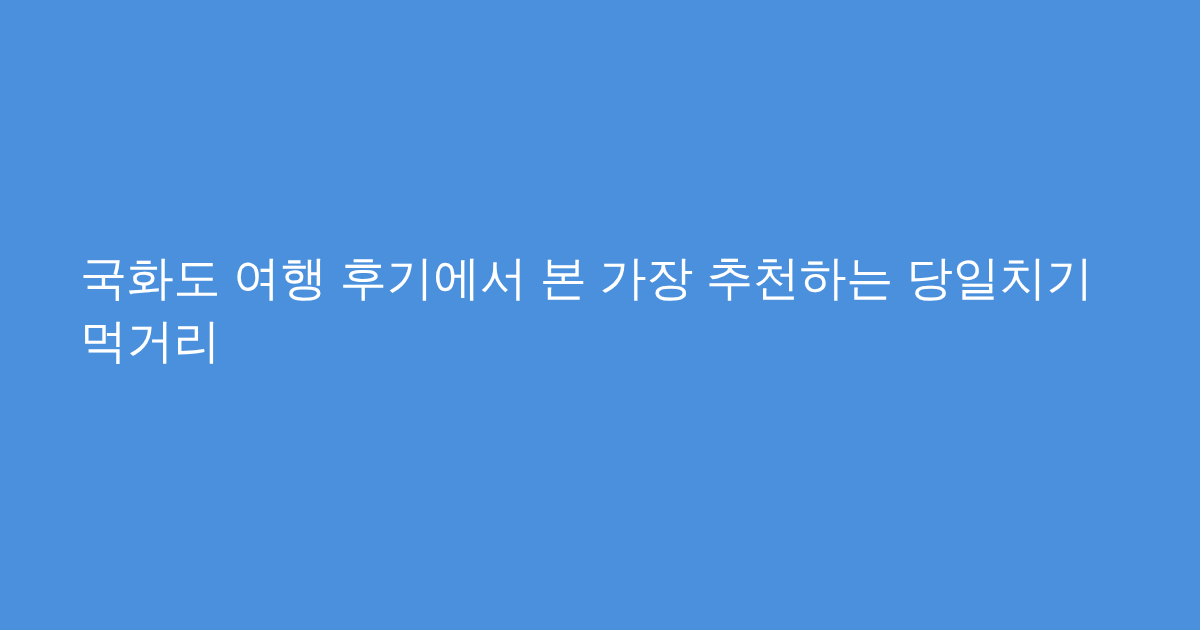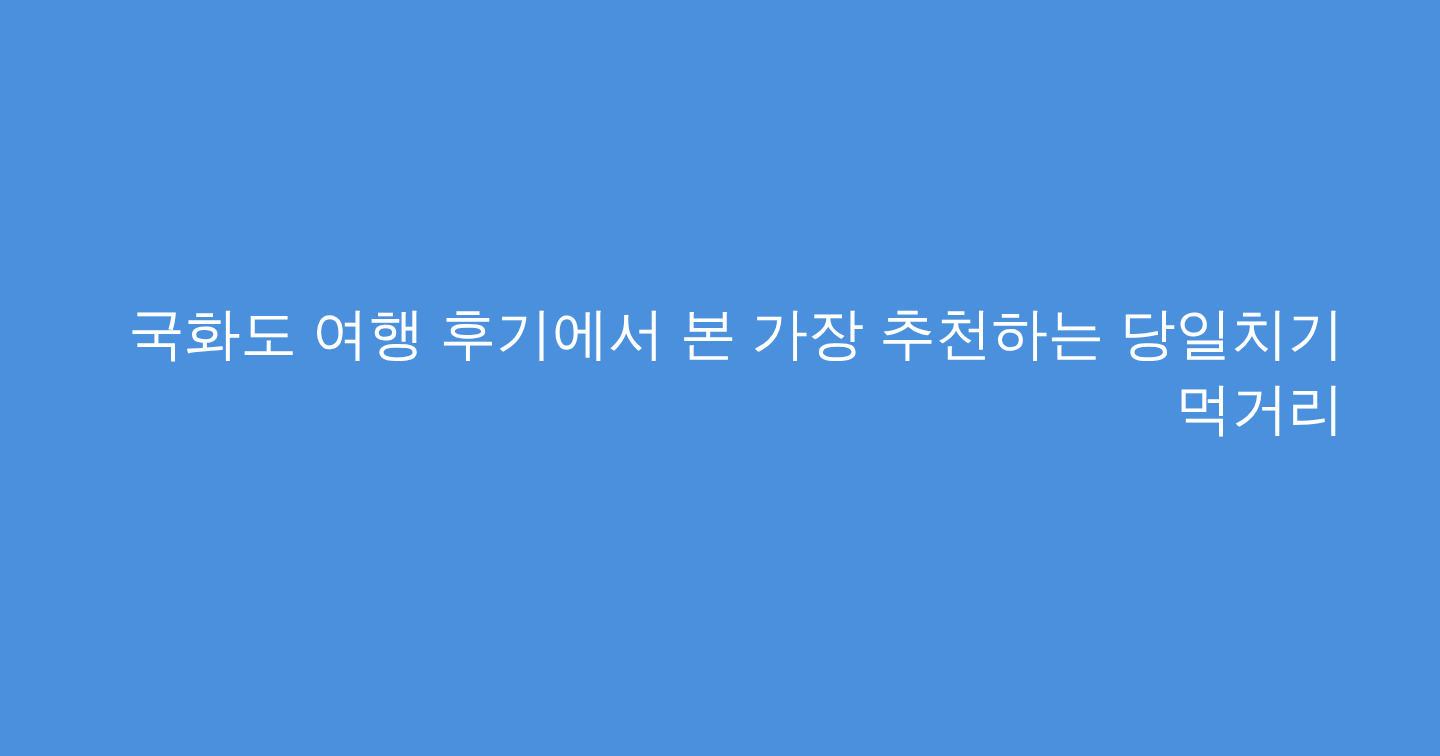--- a/index.html
+++ b/index.html
@@ -39,21 +39,21 @@
   .og-card__title {
     margin: 0;
     padding: 0;
     color: #ffffff;
     font-family: "Liberation Sans", "DejaVu Sans", sans-serif;
     font-size: 47px;
     font-weight: 400;
     line-height: 63px;
     letter-spacing: -0.2px;
     word-break: keep-all;
-    text-align: right;
+    text-align: left;
     -webkit-font-smoothing: antialiased;
   }
 </style>
 </head>
 <body>
 
 <div class="og-card">
 
   <div class="og-card__inner">
 

